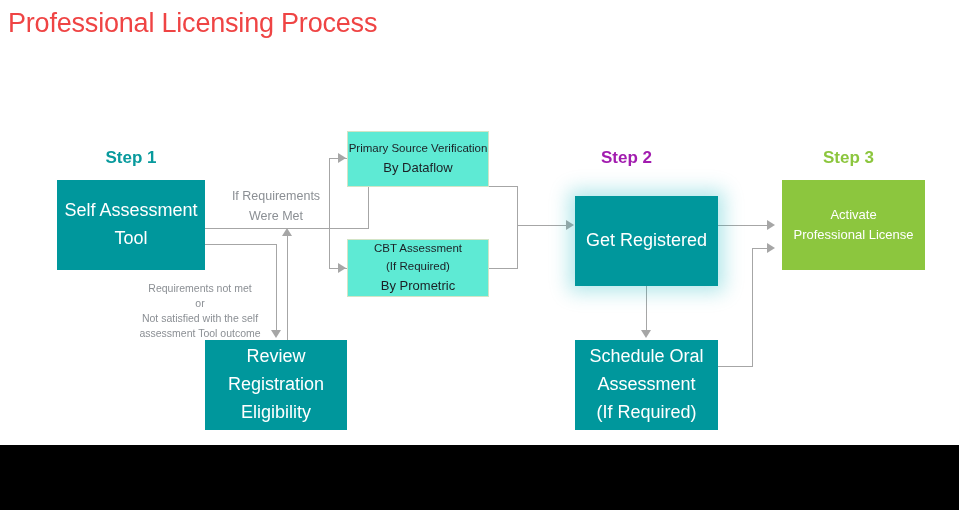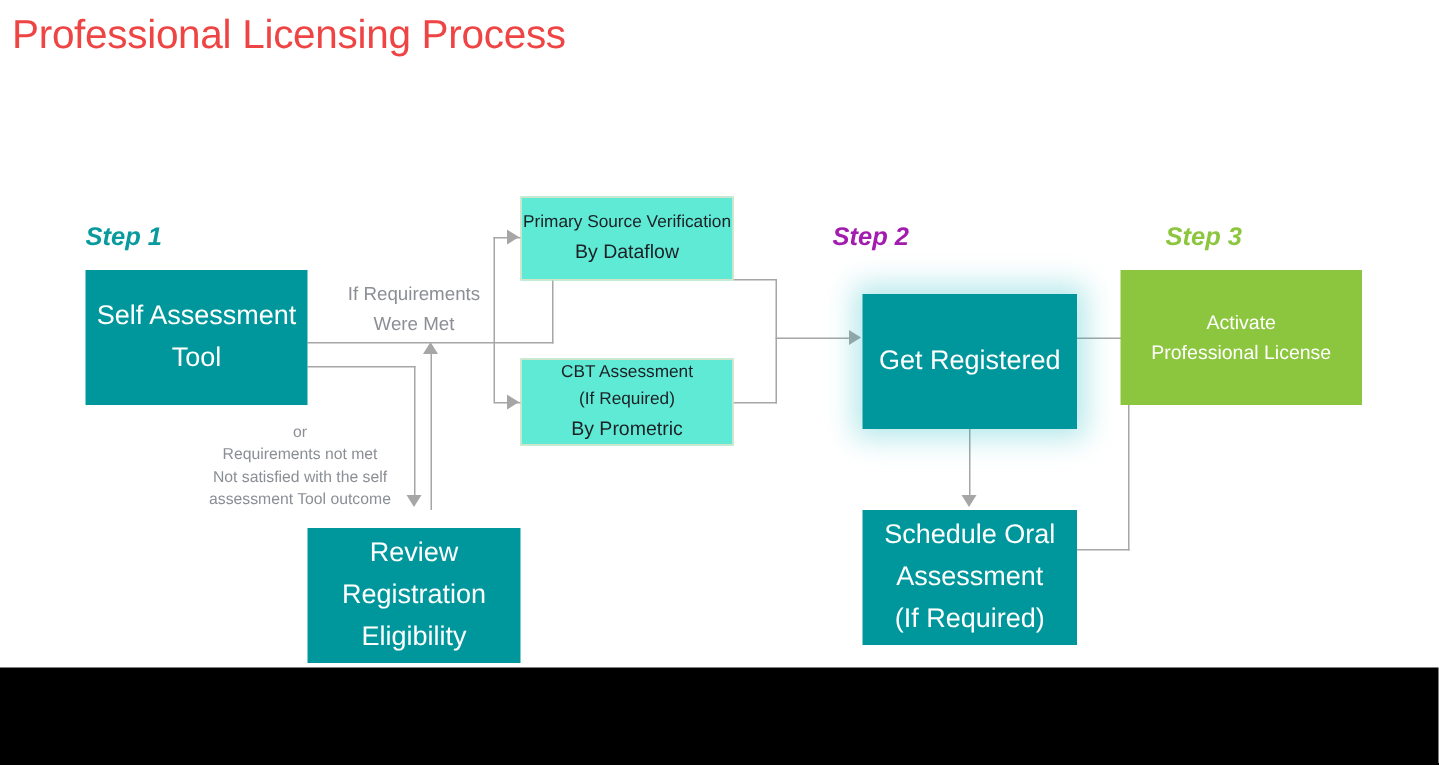--- a/index.html
+++ b/index.html
@@ -17,23 +17,22 @@
     letter-spacing:-0.2px;white-space:nowrap;
   }
 
   
   .footer-band{
     position:absolute;left:0;top:445px;width:959px;height:65px;background:#000000;
   }
 
   
   .step-label{
-    position:absolute;font-size:17px;font-weight:bold;text-align:left;
+    position:absolute;font-size:17px;font-weight:bold;text-align:center;
     white-space:nowrap;
-    font-style:italic;
   }
   .step-1{left:57px;top:148px;width:148px;color:#089a9d;}
   .step-2{left:555px;top:148px;width:143px;color:#a21caf;}
   .step-3{left:777px;top:148px;width:143px;color:#8cc63e;}
 
   
   .box{
     position:absolute;box-sizing:border-box;
     display:flex;flex-direction:column;align-items:center;justify-content:center;
     text-align:center;
@@ -42,26 +41,26 @@
 
   .box-teal{background:#00979c;color:#ffffff;font-size:18px;}
   .box-green-dark{background:#8cc63e;color:#ffffff;font-size:13px;}
   .box-green-light{
     background:#5eead4;color:#1c2025;font-size:11.5px;
     border:1px solid #d3e4c6;
   }
   .glow{box-shadow:0 0 18px 6px rgba(0,175,185,0.30);}
 
   #box-self{left:57px;top:180px;width:148px;height:90px;}
-  #box-review{left:205px;top:352px;width:142px;height:90px;}
+  #box-review{left:205px;top:340px;width:142px;height:90px;}
   #box-psv{left:347px;top:131px;width:142px;height:56px;}
   #box-cbt{left:347px;top:239px;width:142px;height:58px;}
   #box-registered{left:575px;top:196px;width:143px;height:90px;}
   #box-oral{left:575px;top:340px;width:143px;height:90px;}
-  #box-activate{left:747px;top:180px;width:161px;height:90px;}
+  #box-activate{left:782px;top:180px;width:143px;height:90px;}
 
   
   .edge-label{
     position:absolute;color:#8b8f94;text-align:center;white-space:nowrap;
   }
   #lbl-if-req{left:206px;top:186px;width:140px;font-size:12.5px;line-height:1.6;}
   #lbl-notmet{left:110px;top:281px;width:180px;font-size:10.5px;line-height:1.42;}
 
   
   .ln-h{position:absolute;height:1px;background:#a6a6a6;}
@@ -149,20 +148,20 @@
     <span class="ln">Activate</span>
     <span class="ln">Professional License</span>
   </div>
 
   <div id="lbl-if-req" class="edge-label">
     <div>If Requirements</div>
     <div>Were Met</div>
   </div>
 
   <div id="lbl-notmet" class="edge-label">
+    <div>Requirements not met</div>
     <div>or</div>
-    <div>Requirements not met</div>
     <div>Not satisfied with the self</div>
     <div>assessment Tool outcome</div>
   </div>
 
   <div class="footer-band"></div>
 </div>
 
 </body></html>

